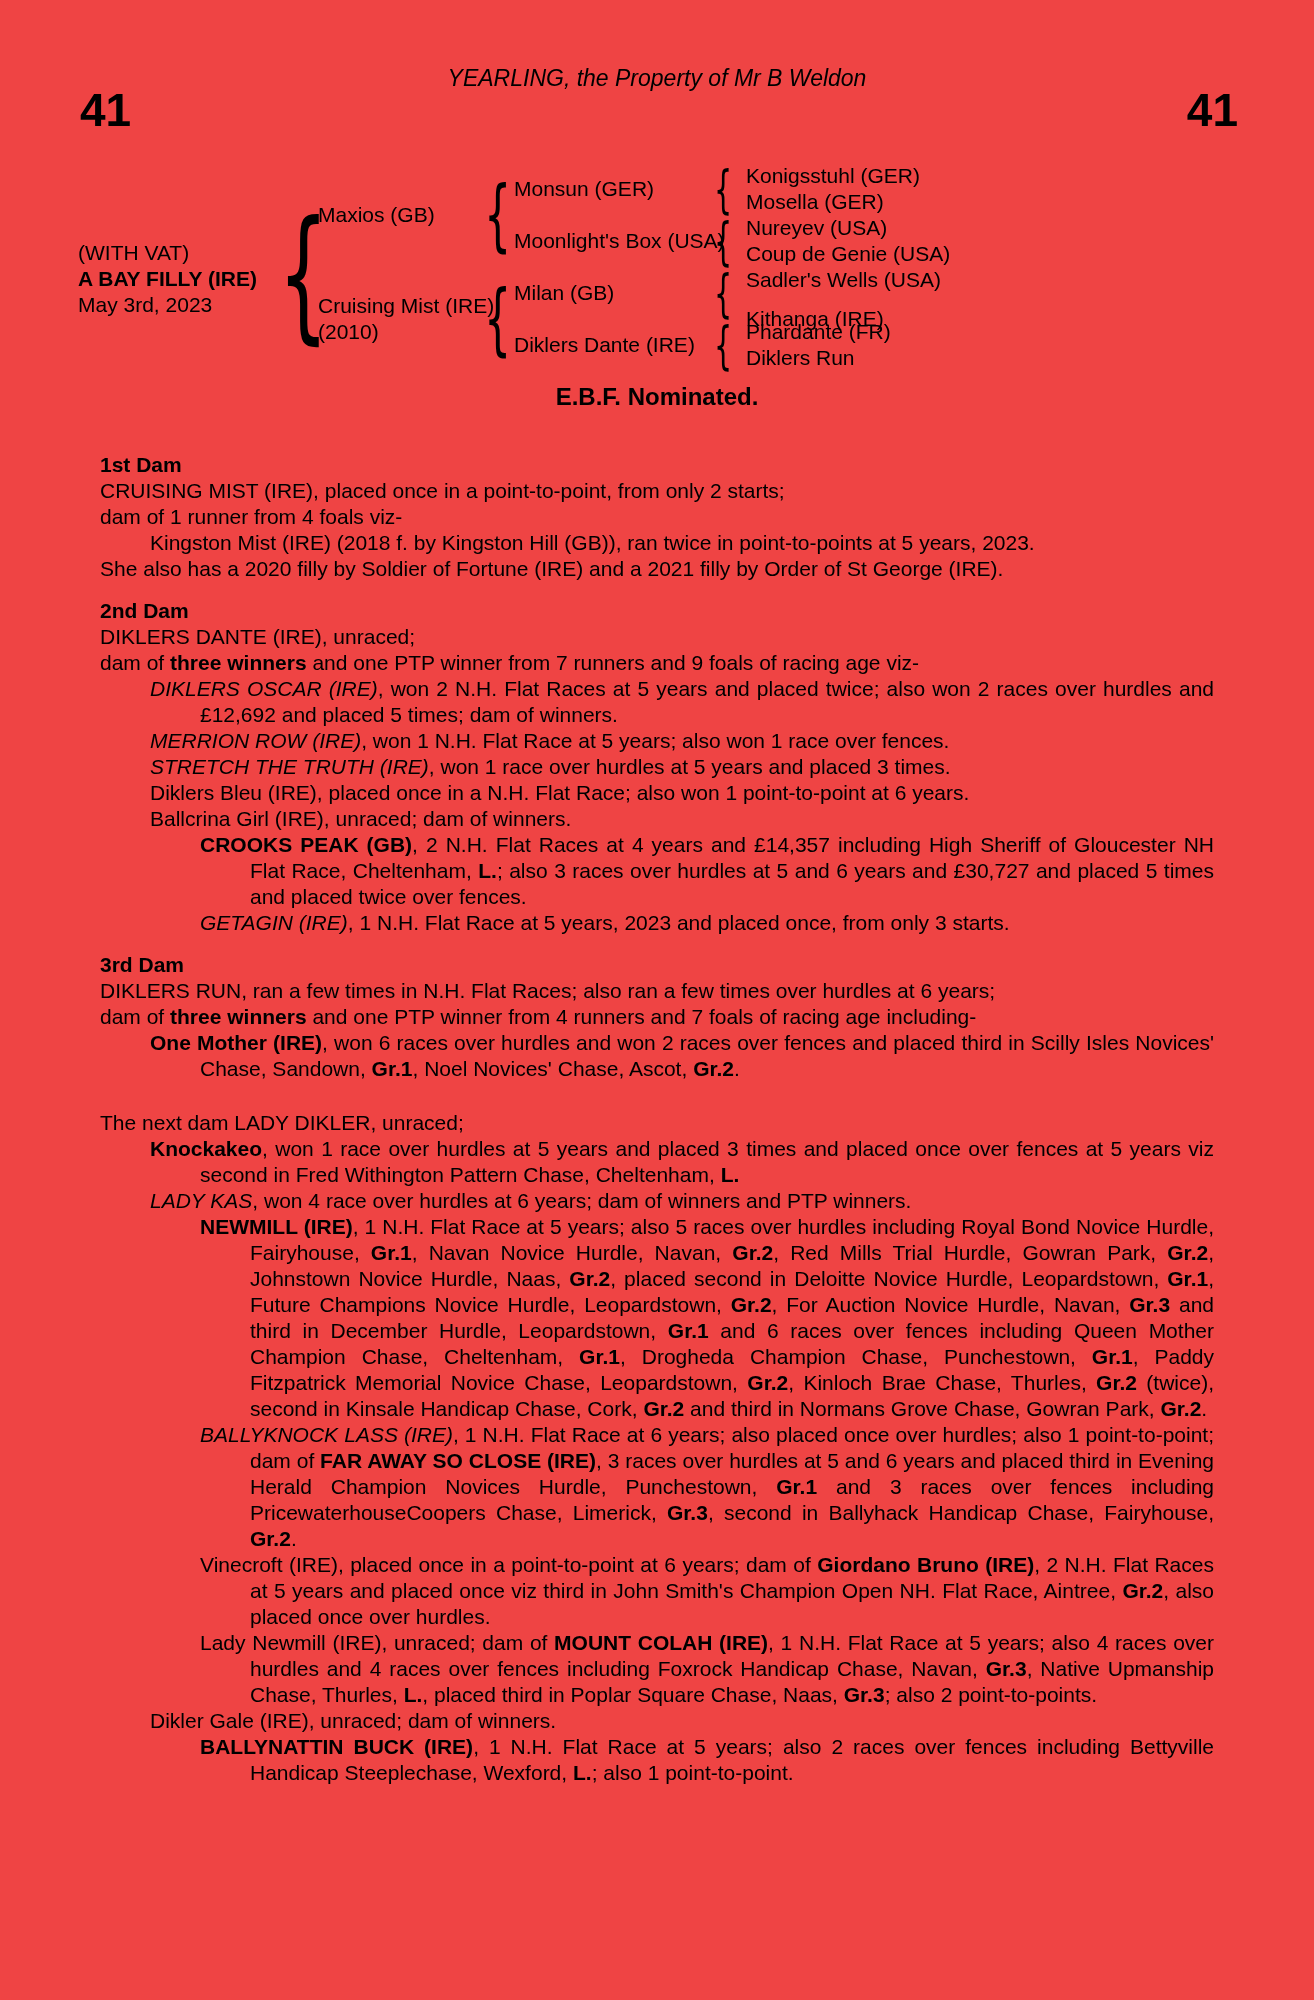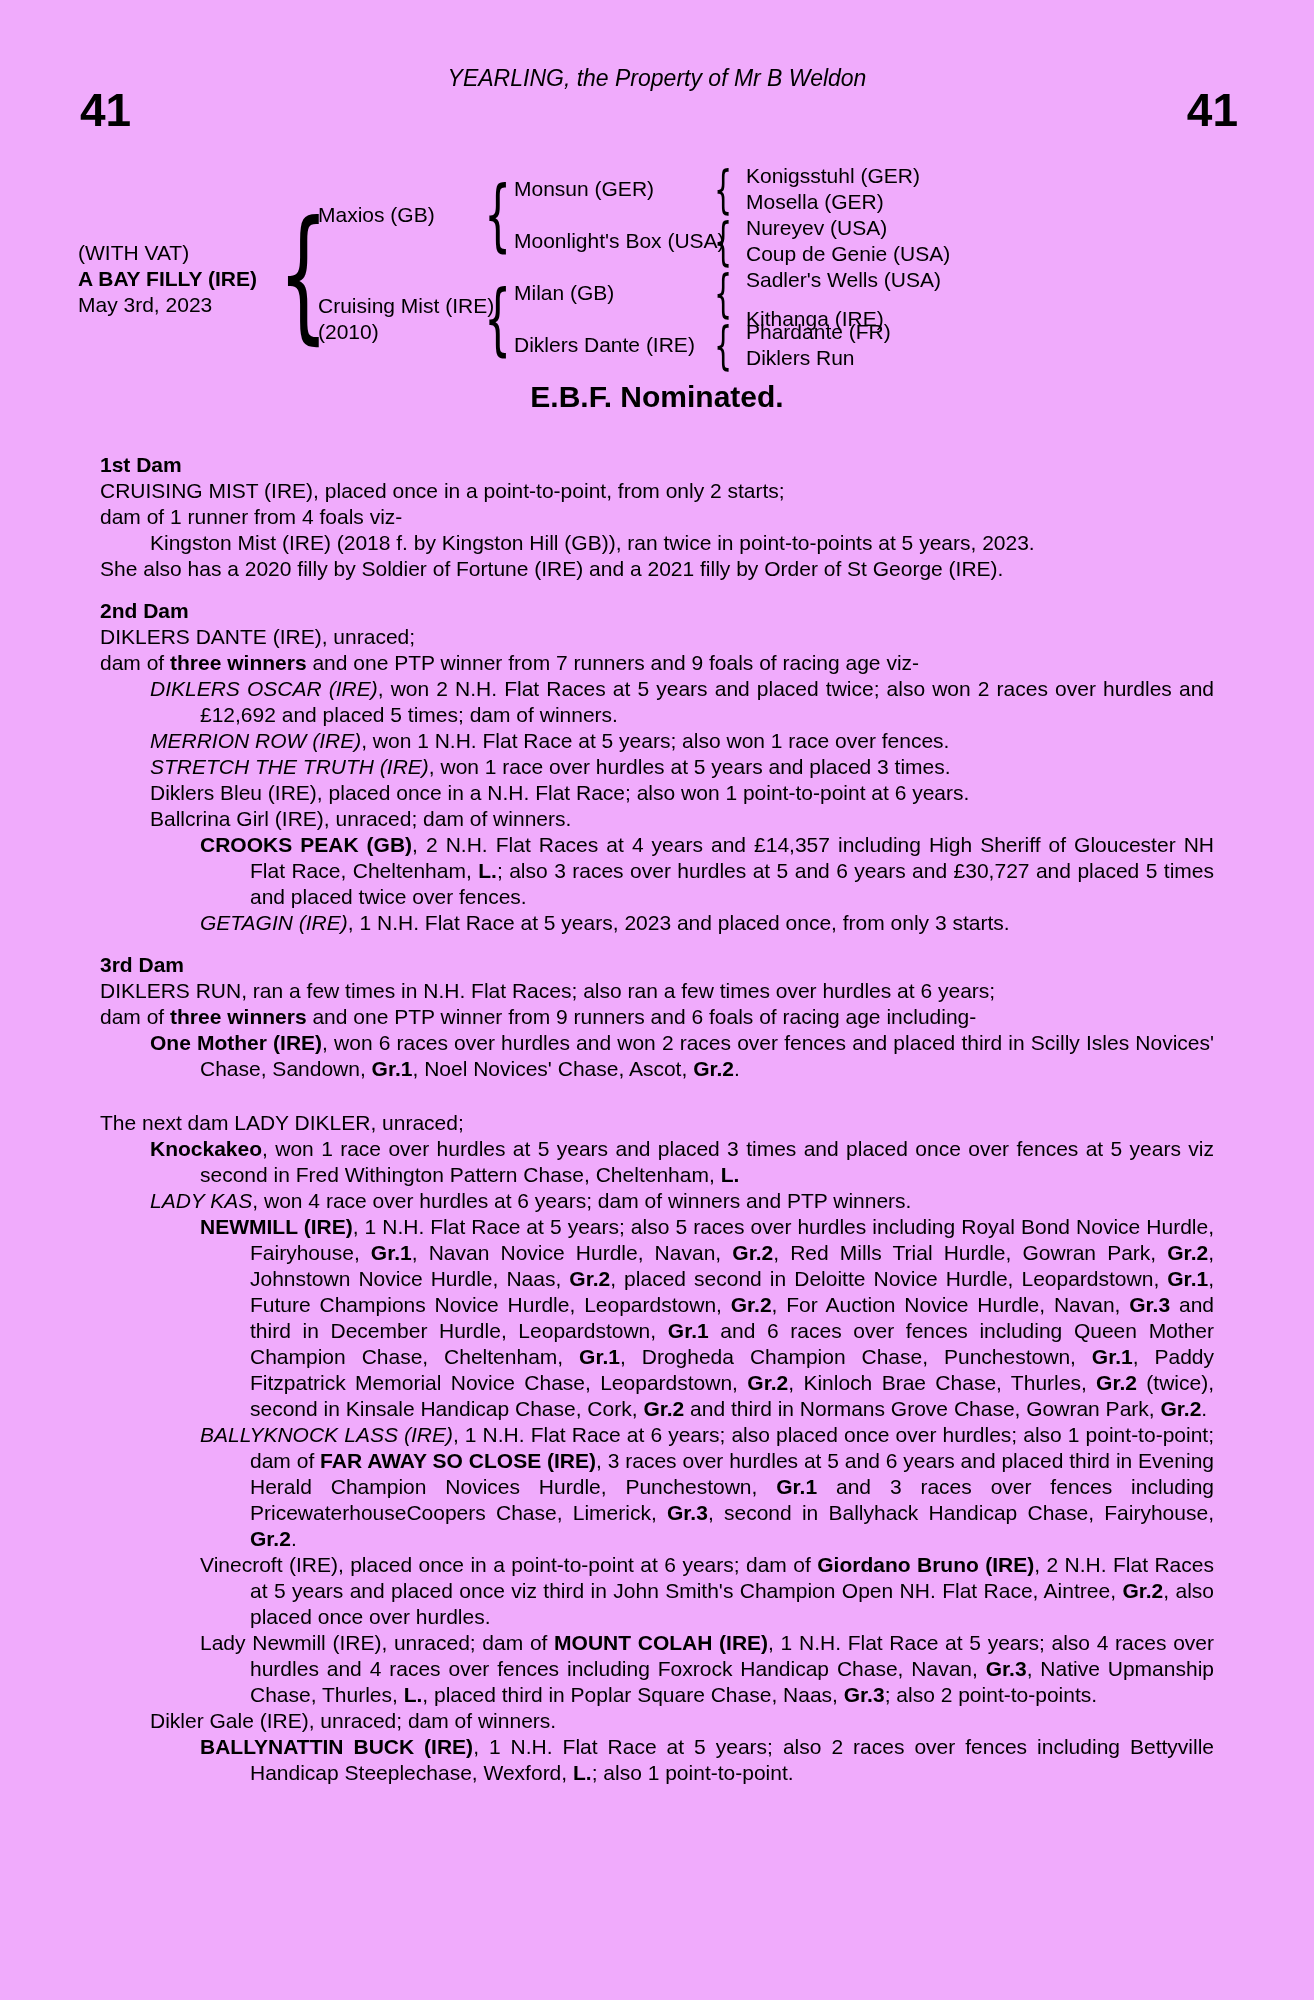--- a/index.html
+++ b/index.html
@@ -1,16 +1,16 @@
 <!DOCTYPE html>
 <html><head>
 <meta charset="utf-8">
 <style>
   html,body{margin:0;padding:0;background:#ffffff;}
-  .page{position:relative;width:1314px;height:2000px;background:#f0abfc;color:#000;
+  .page{position:relative;width:1314px;height:2000px;background:#ef4444;color:#000;
         font-family:"Liberation Sans",sans-serif;font-size:21px;line-height:26px;overflow:hidden;}
 
   .header-title{position:absolute;top:64px;left:100px;width:1114px;text-align:center;
                 font-style:italic;font-size:23px;line-height:28px;}
   .lot-left{position:absolute;top:86px;left:80px;font-size:46px;line-height:48px;font-weight:bold;}
   .lot-right{position:absolute;top:86px;right:76px;font-size:46px;line-height:48px;font-weight:bold;}
 
   
   .ped{position:absolute;top:0;left:0;width:1314px;height:400px;}
   .ped .slot{position:absolute;white-space:nowrap;line-height:24px;}
@@ -40,21 +40,21 @@
               transform:scaleX(.55);transform-origin:left center;font-weight:400;}
   .br-big{left:278px;top:203px;height:141px;font-size:145px;}
   .br-mid-a{left:484px;top:177px;height:76px;font-size:78px;}
   .br-mid-b{left:484px;top:281px;height:76px;font-size:78px;}
   .br-s1{left:714px;top:164px;height:50px;font-size:52px;}
   .br-s2{left:714px;top:216px;height:50px;font-size:52px;}
   .br-s3{left:714px;top:268px;height:50px;font-size:52px;}
   .br-s4{left:714px;top:320px;height:50px;font-size:52px;}
 
   .ebf{position:absolute;top:384px;left:100px;width:1114px;text-align:center;
-       font-weight:bold;font-size:30px;}
+       font-weight:bold;font-size:24px;}
 
   
   .body-text{position:absolute;top:452px;left:100px;width:1114px;}
   .body-text section{display:block;}
   .body-text section:nth-of-type(2){margin-top:16px;}
   .body-text section:nth-of-type(3){margin-top:16px;}
   .body-text section:nth-of-type(4){margin-top:28px;}
   .sec-heading{font-weight:bold;}
   .para{text-align:justify;}
   .para.l0{padding-left:0;text-indent:0;}
@@ -123,21 +123,21 @@
         <div class="para l1"><span class="run ri">MERRION ROW (IRE)</span><span class="run">, won 1 N.H. Flat Race at 5 years; also won 1 race over fences.</span></div>
         <div class="para l1"><span class="run ri">STRETCH THE TRUTH (IRE)</span><span class="run">, won 1 race over hurdles at 5 years and placed 3 times.</span></div>
         <div class="para l1"><span class="run">Diklers Bleu (IRE), placed once in a N.H. Flat Race; also won 1 point-to-point at 6 years.</span></div>
         <div class="para l1"><span class="run">Ballcrina Girl (IRE), unraced; dam of winners.</span></div>
         <div class="para l2"><span class="run rbi">CROOKS PEAK (GB)</span><span class="run">, 2 N.H. Flat Races at 4 years and £14,357 including High Sheriff of Gloucester NH Flat Race, Cheltenham, </span><span class="run rbi">L.</span><span class="run">; also 3 races over hurdles at 5 and 6 years and £30,727 and placed 5 times and placed twice over fences.</span></div>
         <div class="para l2"><span class="run ri">GETAGIN (IRE)</span><span class="run">, 1 N.H. Flat Race at 5 years, 2023 and placed once, from only 3 starts.</span></div>
       </section>
       <section>
         <div class="sec-heading">3rd Dam</div>
         <div class="para l0"><span class="run">DIKLERS RUN, ran a few times in N.H. Flat Races; also ran a few times over hurdles at 6 years;</span></div>
-        <div class="para l0"><span class="run">dam of </span><span class="run rb">three winners</span><span class="run"> and one PTP winner from 9 runners and 6 foals of racing age including-</span></div>
+        <div class="para l0"><span class="run">dam of </span><span class="run rb">three winners</span><span class="run"> and one PTP winner from 4 runners and 7 foals of racing age including-</span></div>
         <div class="para l1"><span class="run rbi">One Mother (IRE)</span><span class="run">, won 6 races over hurdles and won 2 races over fences and placed third in Scilly Isles Novices' Chase, Sandown, </span><span class="run rbi">Gr.1</span><span class="run">, Noel Novices' Chase, Ascot, </span><span class="run rbi">Gr.2</span><span class="run">.</span></div>
       </section>
       <section>
         <div class="para l0"><span class="run">The next dam LADY DIKLER, unraced;</span></div>
         <div class="para l1"><span class="run rbi">Knockakeo</span><span class="run">, won 1 race over hurdles at 5 years and placed 3 times and placed once over fences at 5 years viz second in Fred Withington Pattern Chase, Cheltenham, </span><span class="run rbi">L.</span></div>
         <div class="para l1"><span class="run ri">LADY KAS</span><span class="run">, won 4 race over hurdles at 6 years; dam of winners and PTP winners.</span></div>
         <div class="para l2"><span class="run rbi">NEWMILL (IRE)</span><span class="run">, 1 N.H. Flat Race at 5 years; also 5 races over hurdles including Royal Bond Novice Hurdle, Fairyhouse, </span><span class="run rbi">Gr.1</span><span class="run">, Navan Novice Hurdle, Navan, </span><span class="run rbi">Gr.2</span><span class="run">, Red Mills Trial Hurdle, Gowran Park, </span><span class="run rbi">Gr.2</span><span class="run">, Johnstown Novice Hurdle, Naas, </span><span class="run rbi">Gr.2</span><span class="run">, placed second in Deloitte Novice Hurdle, Leopardstown, </span><span class="run rbi">Gr.1</span><span class="run">, Future Champions Novice Hurdle, Leopardstown, </span><span class="run rbi">Gr.2</span><span class="run">, For Auction Novice Hurdle, Navan, </span><span class="run rbi">Gr.3</span><span class="run"> and third in December Hurdle, Leopardstown, </span><span class="run rbi">Gr.1</span><span class="run"> and 6 races over fences including Queen Mother Champion Chase, Cheltenham, </span><span class="run rbi">Gr.1</span><span class="run">, Drogheda Champion Chase, Punchestown, </span><span class="run rbi">Gr.1</span><span class="run">, Paddy Fitzpatrick Memorial Novice Chase, Leopardstown, </span><span class="run rbi">Gr.2</span><span class="run">, Kinloch Brae Chase, Thurles, </span><span class="run rbi">Gr.2</span><span class="run"> (twice), second in Kinsale Handicap Chase, Cork, </span><span class="run rbi">Gr.2</span><span class="run"> and third in Normans Grove Chase, Gowran Park, </span><span class="run rbi">Gr.2</span><span class="run">.</span></div>
         <div class="para l2"><span class="run ri">BALLYKNOCK LASS (IRE)</span><span class="run">, 1 N.H. Flat Race at 6 years; also placed once over hurdles; also 1 point-to-point; dam of </span><span class="run rbi">FAR AWAY SO CLOSE (IRE)</span><span class="run">, 3 races over hurdles at 5 and 6 years and placed third in Evening Herald Champion Novices Hurdle, Punchestown, </span><span class="run rbi">Gr.1</span><span class="run"> and 3 races over fences including PricewaterhouseCoopers Chase, Limerick, </span><span class="run rbi">Gr.3</span><span class="run">, second in Ballyhack Handicap Chase, Fairyhouse, </span><span class="run rbi">Gr.2</span><span class="run">.</span></div>
         <div class="para l2"><span class="run">Vinecroft (IRE), placed once in a point-to-point at 6 years; dam of </span><span class="run rbi">Giordano Bruno (IRE)</span><span class="run">, 2 N.H. Flat Races at 5 years and placed once viz third in John Smith's Champion Open NH. Flat Race, Aintree, </span><span class="run rbi">Gr.2</span><span class="run">, also placed once over hurdles.</span></div>
         <div class="para l2"><span class="run">Lady Newmill (IRE), unraced; dam of </span><span class="run rbi">MOUNT COLAH (IRE)</span><span class="run">, 1 N.H. Flat Race at 5 years; also 4 races over hurdles and 4 races over fences including Foxrock Handicap Chase, Navan, </span><span class="run rbi">Gr.3</span><span class="run">, Native Upmanship Chase, Thurles, </span><span class="run rbi">L.</span><span class="run">, placed third in Poplar Square Chase, Naas, </span><span class="run rbi">Gr.3</span><span class="run">; also 2 point-to-points.</span></div>

